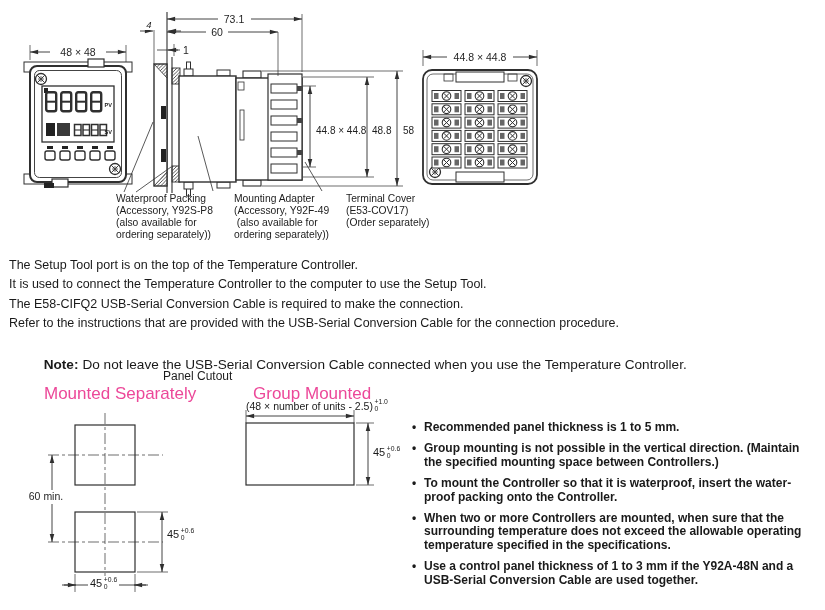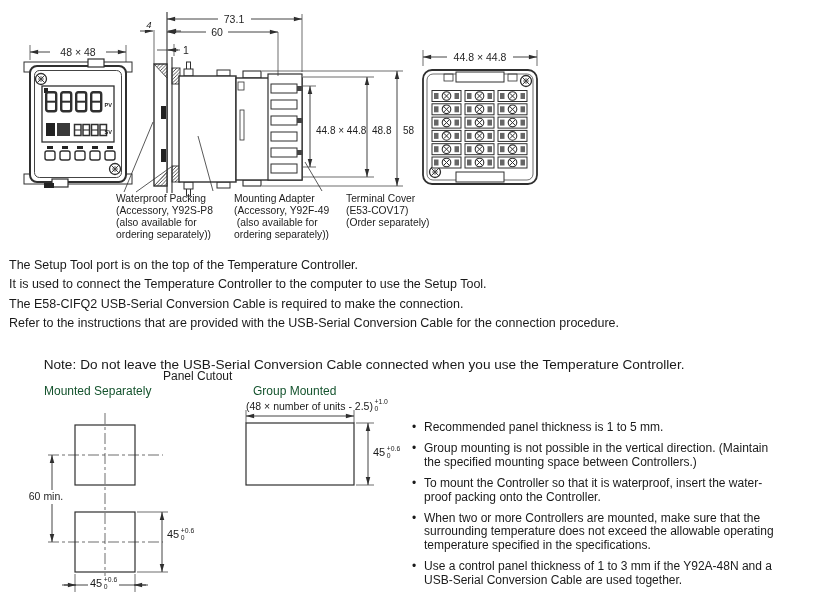--- a/index.html
+++ b/index.html
@@ -10,30 +10,30 @@
   }
   .abs { position:absolute; }
   svg { display:block; }
   svg text { font-family:"Liberation Sans", sans-serif; fill:#1f1f1f; stroke:none; }
   .plabel {
     position:absolute; font-size:10.3px; line-height:12px; white-space:pre; color:#1c1c1c;margin-left:41px;
   }
   .desc { position:absolute; left:9px; top:256px; }
   .dline { font-size:12.5px; line-height:19.3px; white-space:pre; }
   .note-line { font-size:13.6px; line-height:21px; white-space:pre; }
-  .note-line .nb { font-weight:normal;padding-left:12px; }
+  .note-line .nb { font-weight:bold;padding-left:12px; }
   .note-line .nt { margin-left:4px; }
   .pc-title { position:absolute; font-size:12px; color:#1c1c1c; }
-  .pc-sub { position:absolute; font-size:12px; color:#14532d; }
+  .pc-sub { position:absolute; font-size:17px; color:#ec4899; }
   .formula { position:absolute; left:246px; top:398px; font-size:10.5px; display:inline-flex; align-items:flex-end; white-space:pre; }
   .dimtol { position:absolute; display:inline-flex; align-items:center; font-size:11px; white-space:pre; }
   .dimtol.bg, .formula.bg { background:#fff; padding:0 2px; }
   .tol { display:inline-flex; flex-direction:column; justify-content:center; font-size:6.8px; line-height:7.2px; margin-left:1.5px; }
   .bullets { position:absolute; left:412px; top:421px; width:408px; }
-  .bi { display:flex; margin-bottom:8px; }
+  .bi { display:flex; margin-bottom:8px;font-weight:bold; }
   .bd { width:12px; flex:0 0 12px; font-size:12px; line-height:13.4px; }
   .bd::before { content:"\2022"; }
   .bt { font-size:12px; line-height:13.4px; white-space:pre; }
 </style>
 </head>
 <body>
 
 <div class="page">
 
   <svg class="abs" style="left:0;top:0" width="825" height="250" viewBox="0 0 825 250">
@@ -339,21 +339,21 @@
       <span class="bt">Group mounting is not possible in the vertical direction. (Maintain
 the specified mounting space between Controllers.)</span>
     </div>
     <div class="bi">
       <span class="bd"></span>
       <span class="bt">To mount the Controller so that it is waterproof, insert the water-
 proof packing onto the Controller.</span>
     </div>
     <div class="bi">
       <span class="bd"></span>
-      <span class="bt">When two or more Controllers are mounted, make sure that the
+      <span class="bt">When two or more Controllers are mounted, when sure that the
 surrounding temperature does not exceed the allowable operating
 temperature specified in the specifications.</span>
     </div>
     <div class="bi">
       <span class="bd"></span>
       <span class="bt">Use a control panel thickness of 1 to 3 mm if the Y92A-48N and a
 USB-Serial Conversion Cable are used together.</span>
     </div>
   </div>
 

